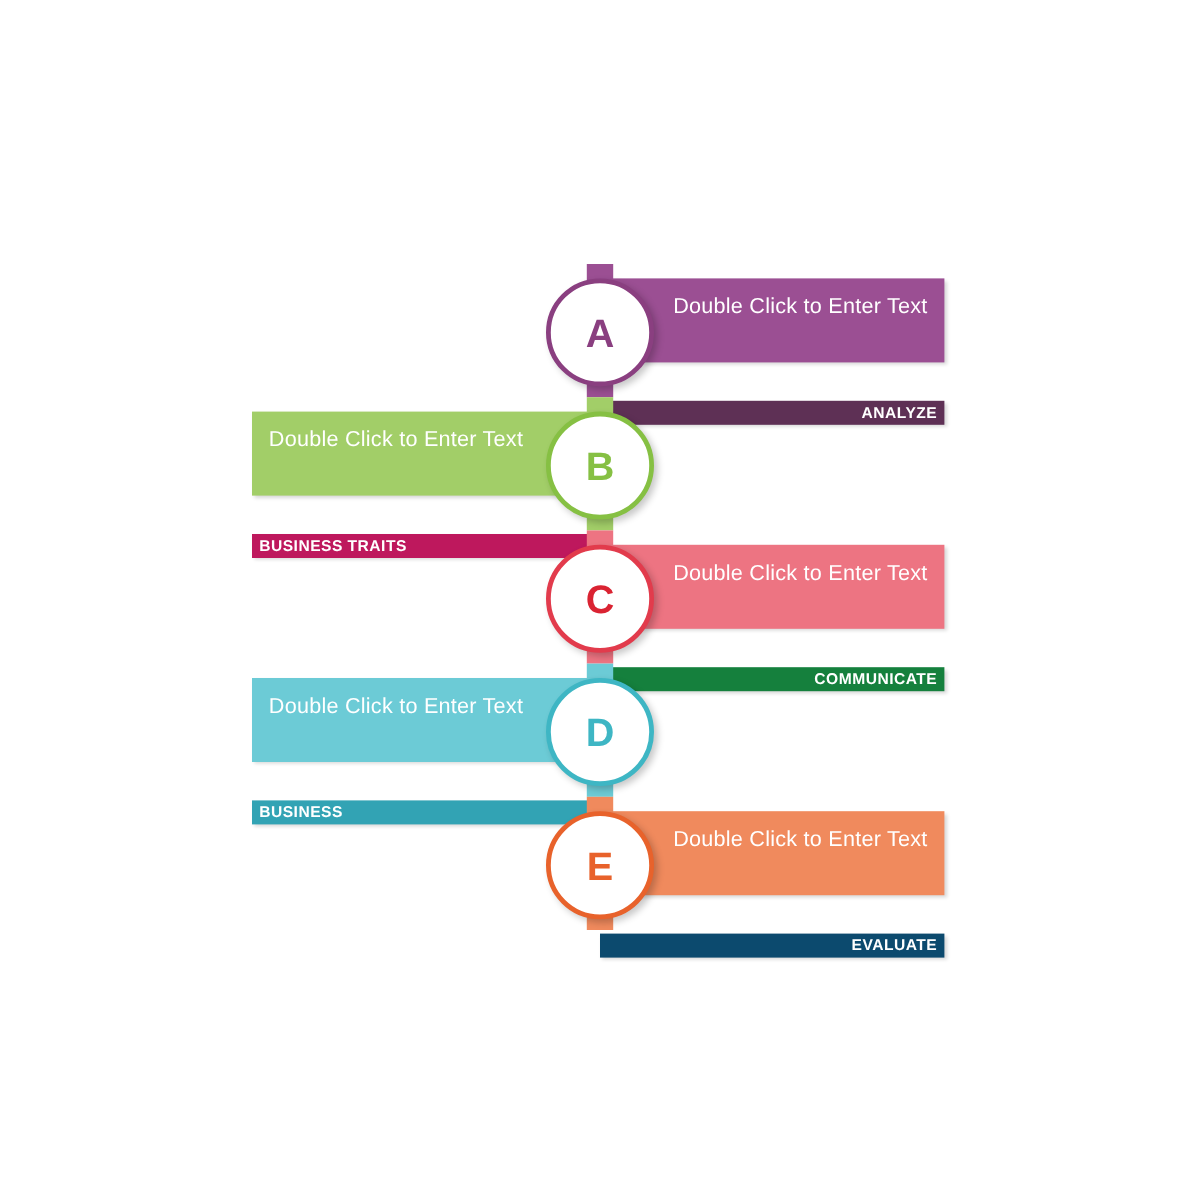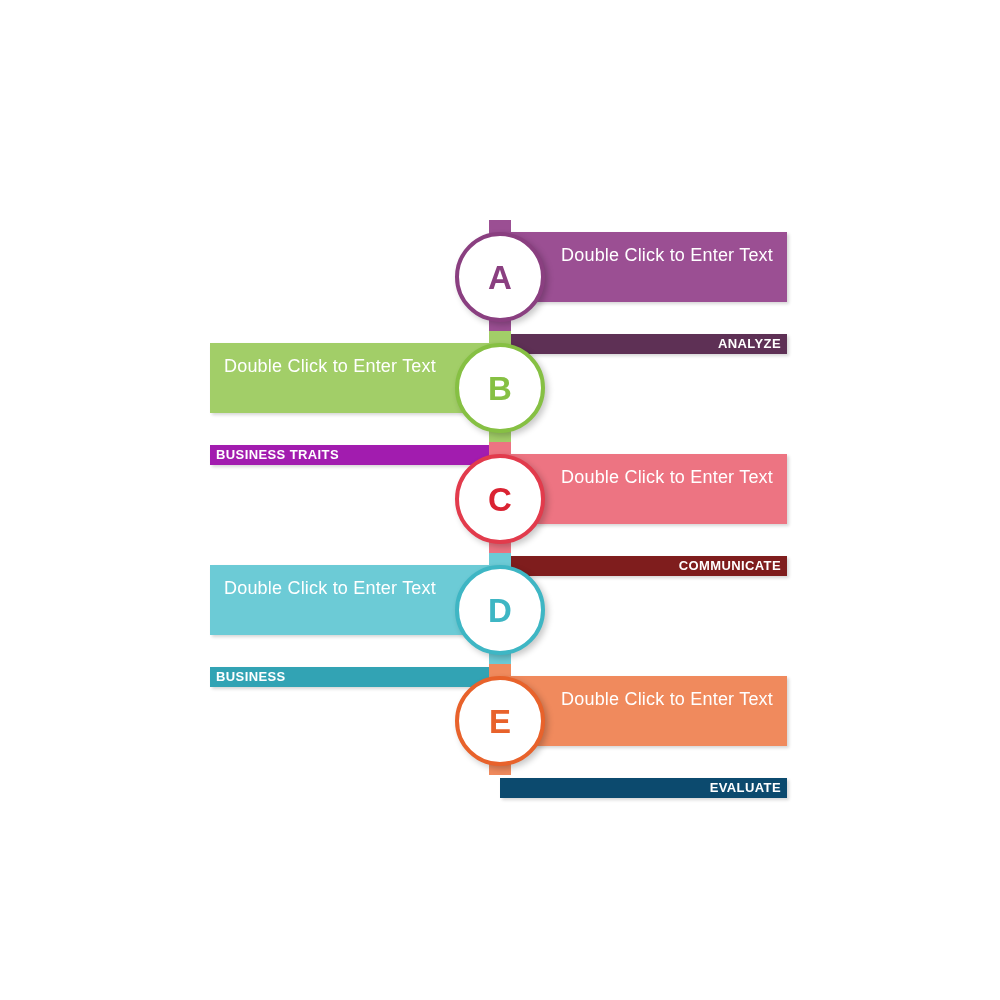--- a/index.html
+++ b/index.html
@@ -81,37 +81,37 @@
     </div>
   </div>
 
   <div class="row" style="top:331px;">
     <div class="tab" style="top:0px;height:16px;background:#A2CE68;"></div>
     <div class="tab" style="top:95px;height:16px;background:#A2CE68;"></div>
     <div class="bar left">
       <div class="band-main" style="background:#A2CE68;">
         <div class="prompt">Double Click to Enter Text</div>
       </div>
-      <div class="band-label" style="background:#a21caf;">
+      <div class="band-label" style="background:#be185d;">
         <div class="caption">BUSINESS TRAITS</div>
       </div>
     </div>
     <div class="circle" style="border:4px solid #86C043;">
       <span class="letter" style="color:#86C043;">B</span>
     </div>
   </div>
 
   <div class="row" style="top:442px;">
     <div class="tab" style="top:0px;height:16px;background:#ED7482;"></div>
     <div class="tab" style="top:95px;height:16px;background:#ED7482;"></div>
     <div class="bar right">
       <div class="band-main" style="background:#ED7482;">
         <div class="prompt">Double Click to Enter Text</div>
       </div>
-      <div class="band-label" style="background:#7f1d1d;">
+      <div class="band-label" style="background:#15803d;">
         <div class="caption">COMMUNICATE</div>
       </div>
     </div>
     <div class="circle" style="border:4px solid #E23B4C;">
       <span class="letter" style="color:#DA2332;">C</span>
     </div>
   </div>
 
   <div class="row" style="top:553px;">
     <div class="tab" style="top:0px;height:16px;background:#6CCBD6;"></div>

